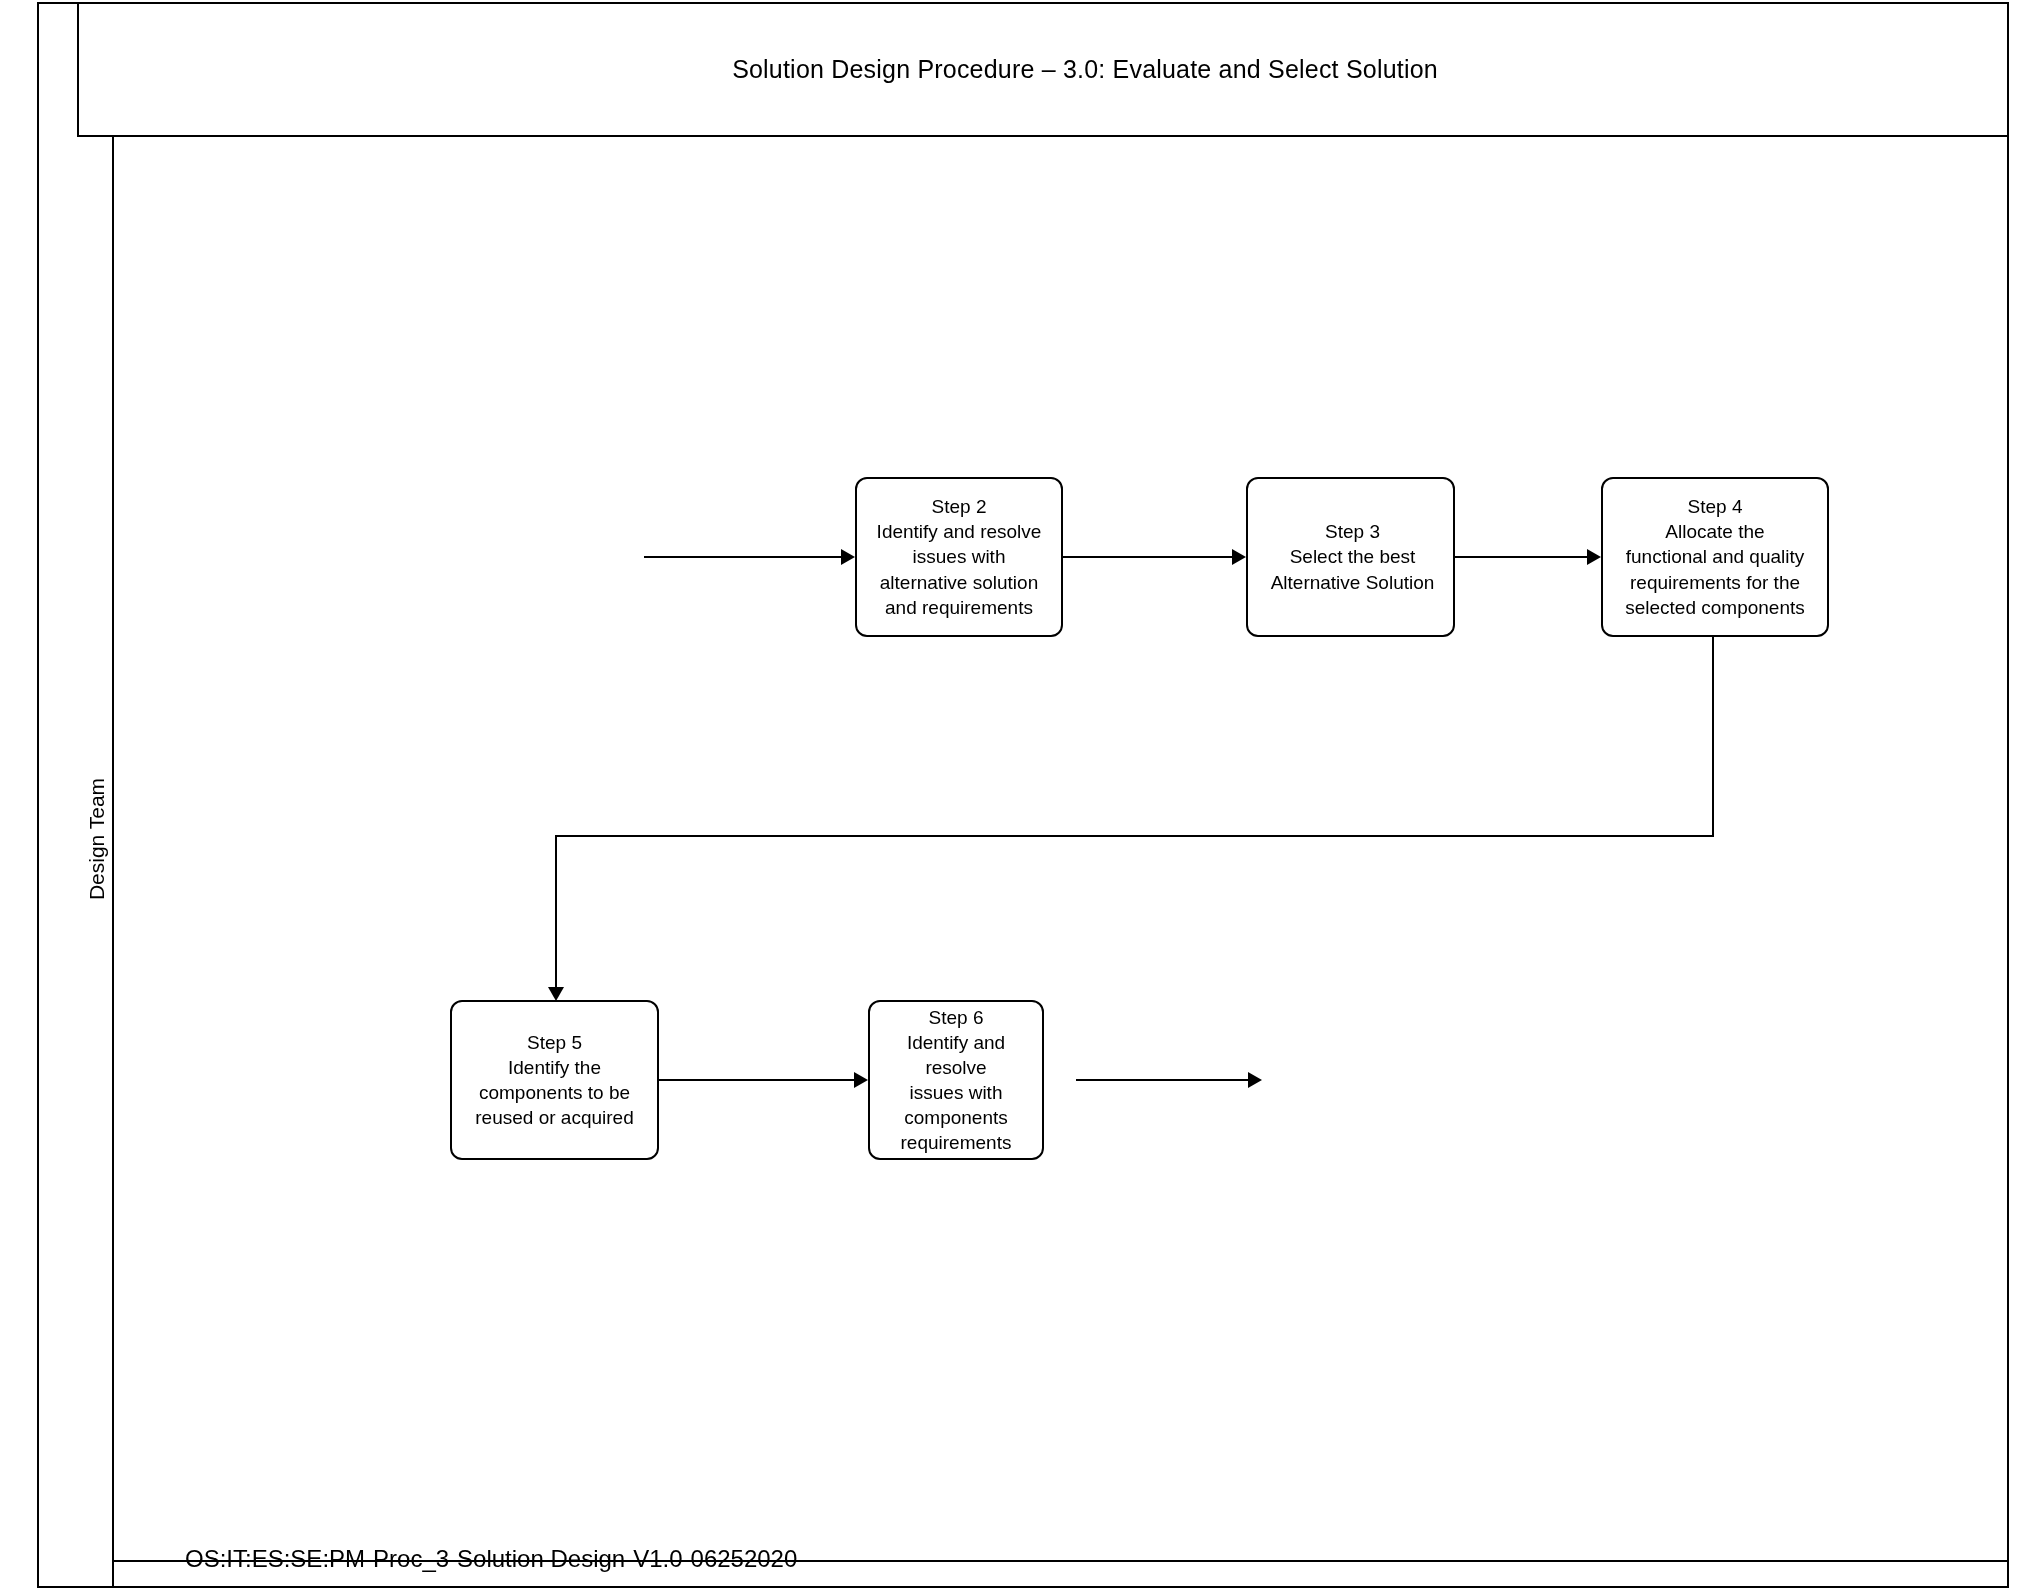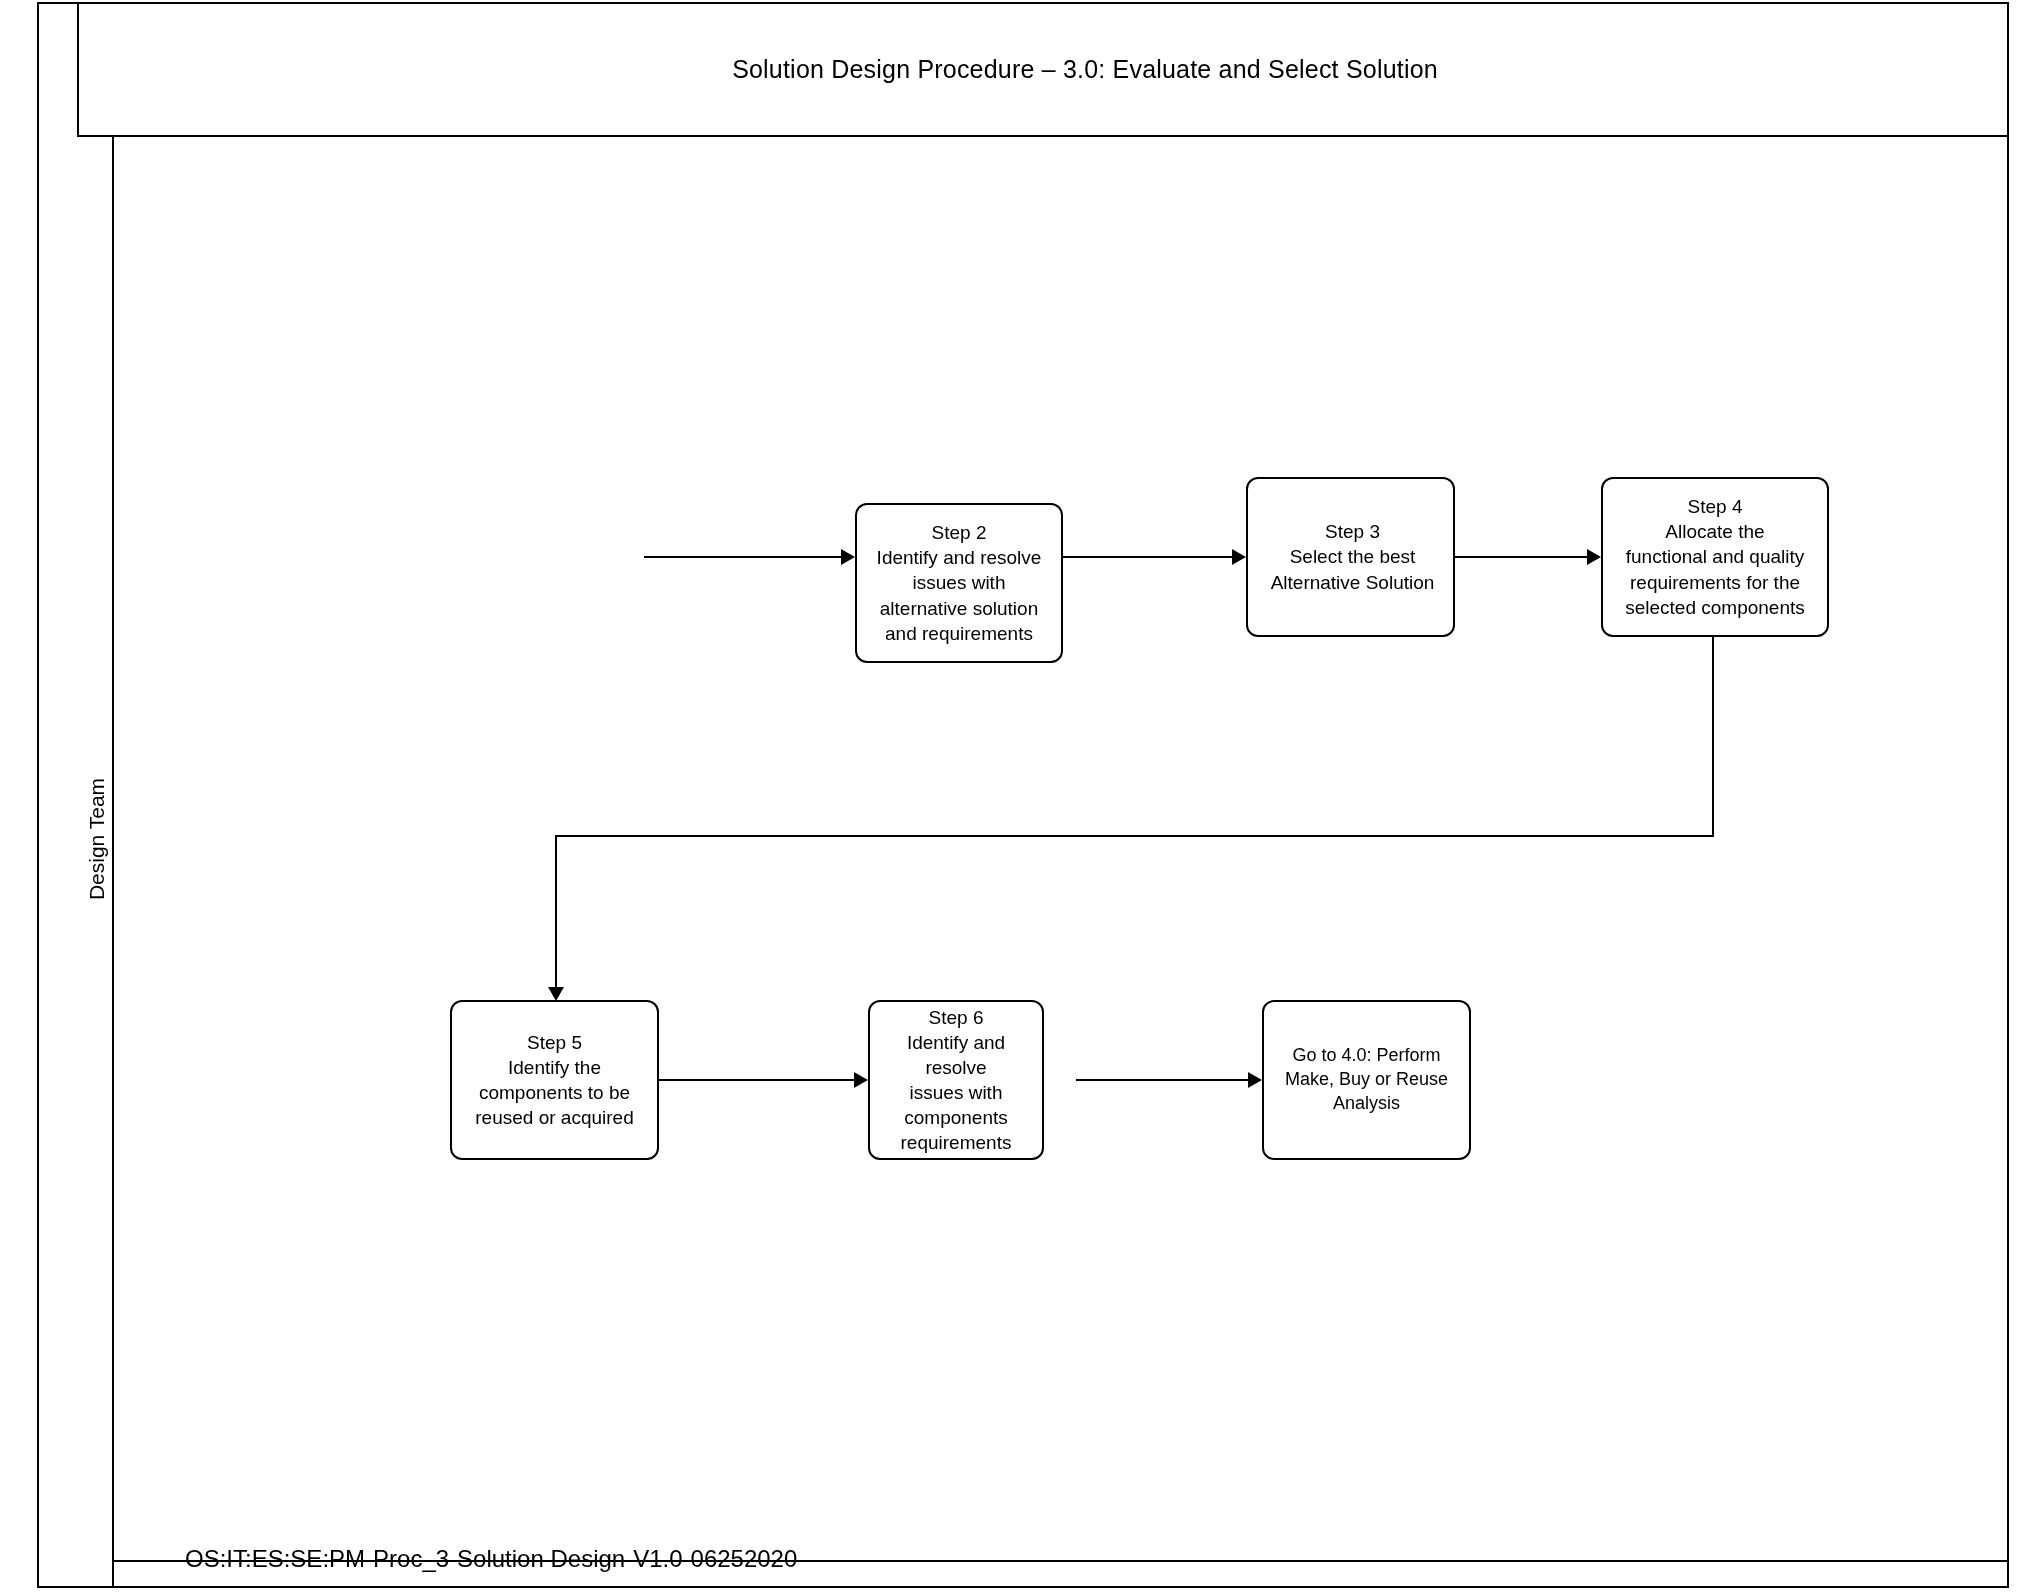--- a/index.html
+++ b/index.html
@@ -158,21 +158,21 @@
     <div class="title-text">Solution Design Procedure – 3.0: Evaluate and Select Solution</div>
   </div>
 
   <div class="lane-divider"></div>
 
   <div class="lane-label-box">
     <div class="lane-label">Design Team</div>
   </div>
 
 
-  <div class="node" style="left:855px; top:477px; width:208px; height:160px;margin-top:26px;">Step 2
+  <div class="node" style="left:855px; top:477px; width:208px; height:160px;">Step 2
 Identify and resolve
 issues with
 alternative solution
 and requirements</div>
 
   <div class="node" style="left:1246px; top:477px; width:209px; height:160px;padding-left:12px;">Step 3
 Select the best
 Alternative Solution</div>
 
   <div class="node" style="left:1601px; top:477px; width:228px; height:160px;">Step 4
@@ -185,23 +185,20 @@
 Identify the
 components to be
 reused or acquired</div>
 
   <div class="node" style="left:868px; top:1000px; width:176px; height:160px;">Step 6
 Identify and resolve
 issues with
 components
 requirements</div>
 
-  <div class="node small-text" style="left:1262px; top:1000px; width:209px; height:160px;">Go to 4.0: Perform
-Make, Buy or Reuse
-Analysis</div>
 
   <div class="conn conn-h" style="left:644px; top:556px; width:197px;"></div>
   <div class="arrow-right" style="left:841px; top:549px;"></div>
 
   <div class="conn conn-h" style="left:1063px; top:556px; width:169px;"></div>
   <div class="arrow-right" style="left:1232px; top:549px;"></div>
 
   <div class="conn conn-h" style="left:1455px; top:556px; width:132px;"></div>
   <div class="arrow-right" style="left:1587px; top:549px;"></div>
 

